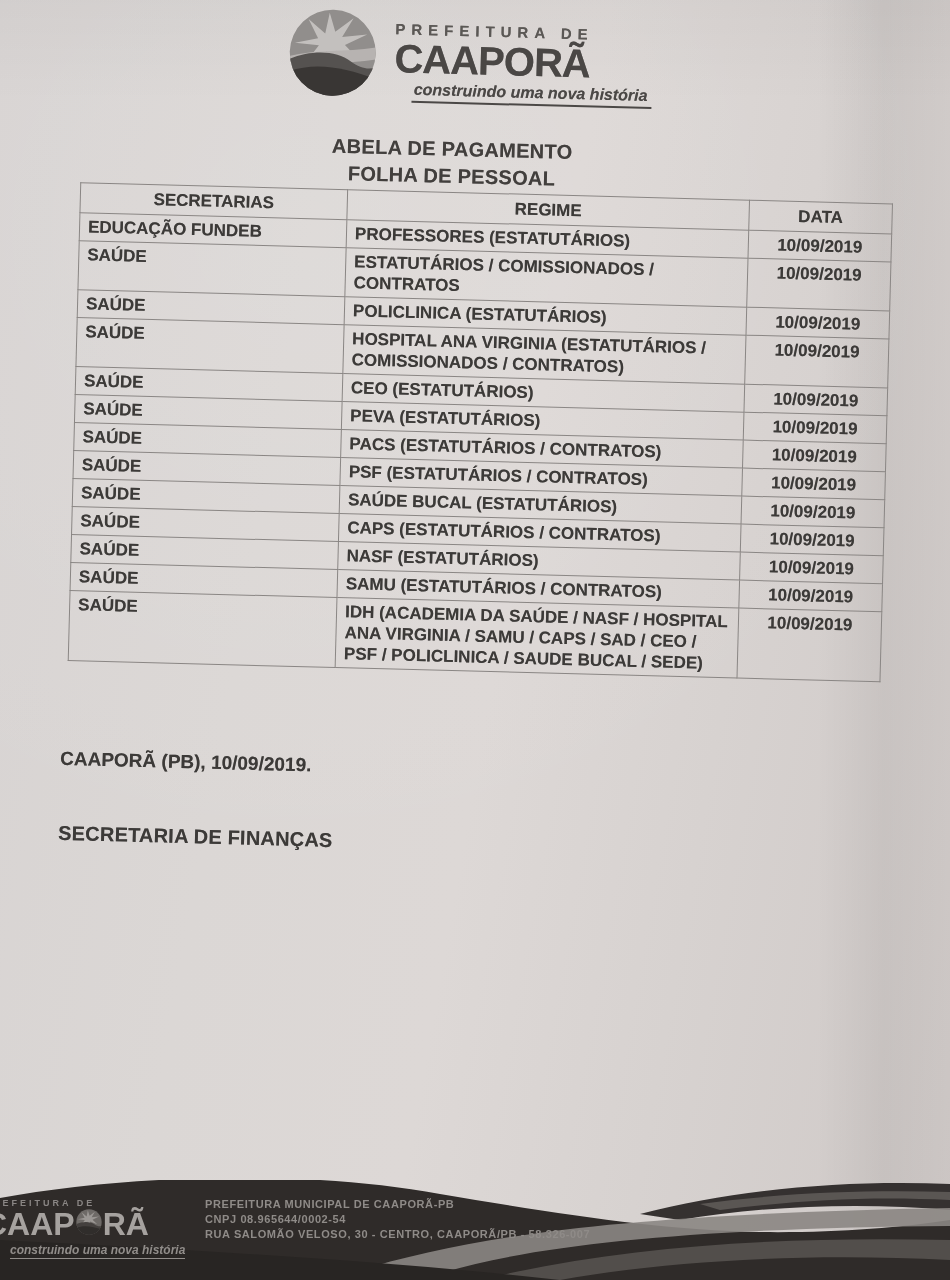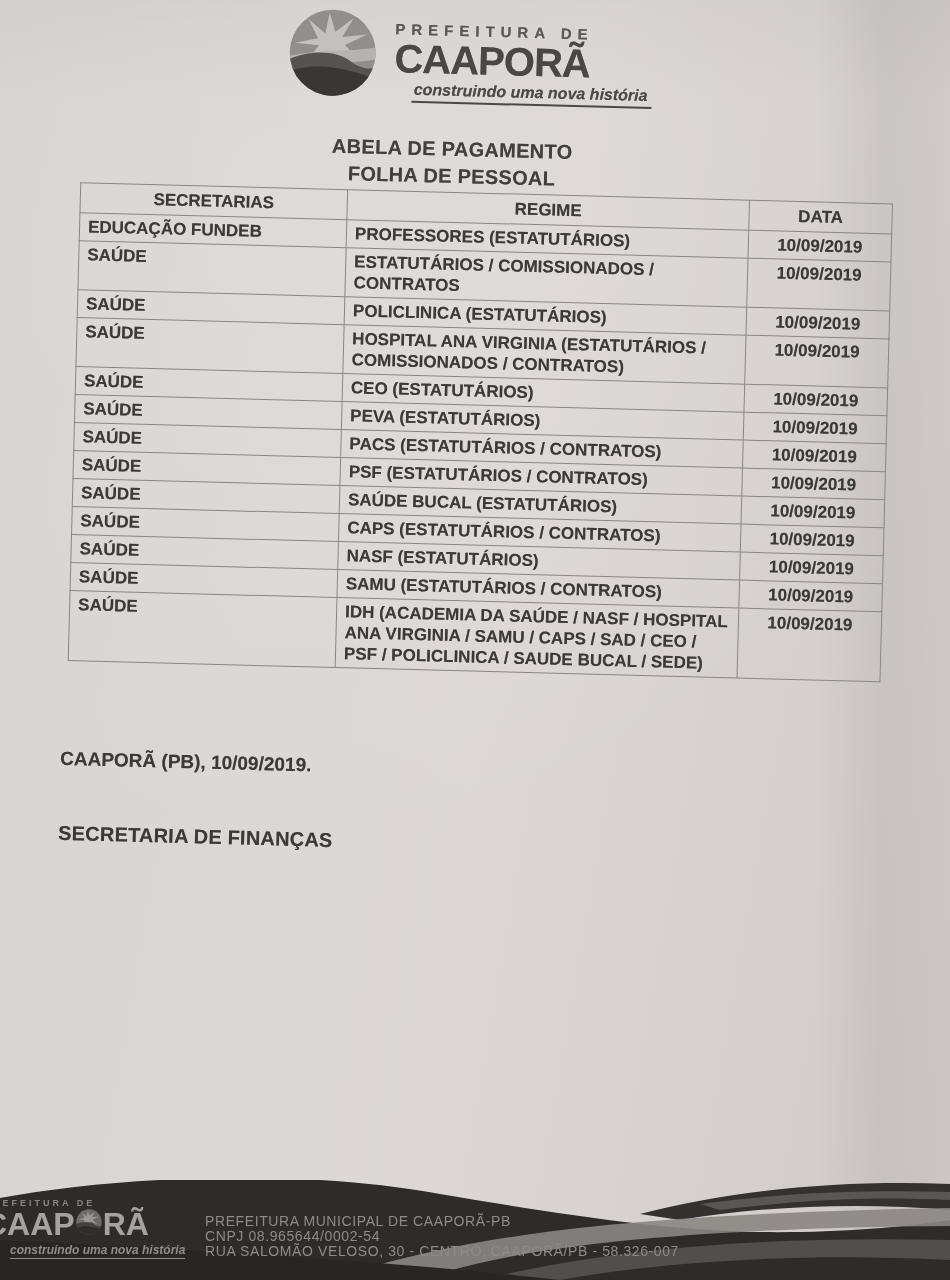--- a/index.html
+++ b/index.html
@@ -39,21 +39,21 @@
   
   .footer{position:absolute;left:0;bottom:0;width:950px;height:100px;}
   .footer svg.waves{position:absolute;inset:0;}
   .f-logo{position:absolute;left:-16px;top:18px;color:#a3a09d;}
   .f-line1{font-size:9px;font-weight:700;letter-spacing:3px;color:#8a8684;}
   .f-name{display:flex;align-items:center;font-size:32px;font-weight:700;letter-spacing:0;
           color:#a6a29f;line-height:32px;}
   .f-name .emb{margin:0 1px;}
   .f-tagline{font-size:12px;font-weight:700;font-style:italic;color:#918d8a;
              border-bottom:1px solid #918d8a;display:inline-block;padding-bottom:1px;margin-left:26px;}
-  .f-text{position:absolute;left:205px;top:34px;font-size:14px;font-weight:400;
+  .f-text{position:absolute;left:205px;top:17px;font-size:11px;font-weight:700;
           color:#8f8b88;letter-spacing:.6px;line-height:15px;}
 </style>
 </head>
 <body>
 
 <div class="photo">
   <div class="streaks"></div>
 
   <div class="doc">
 

